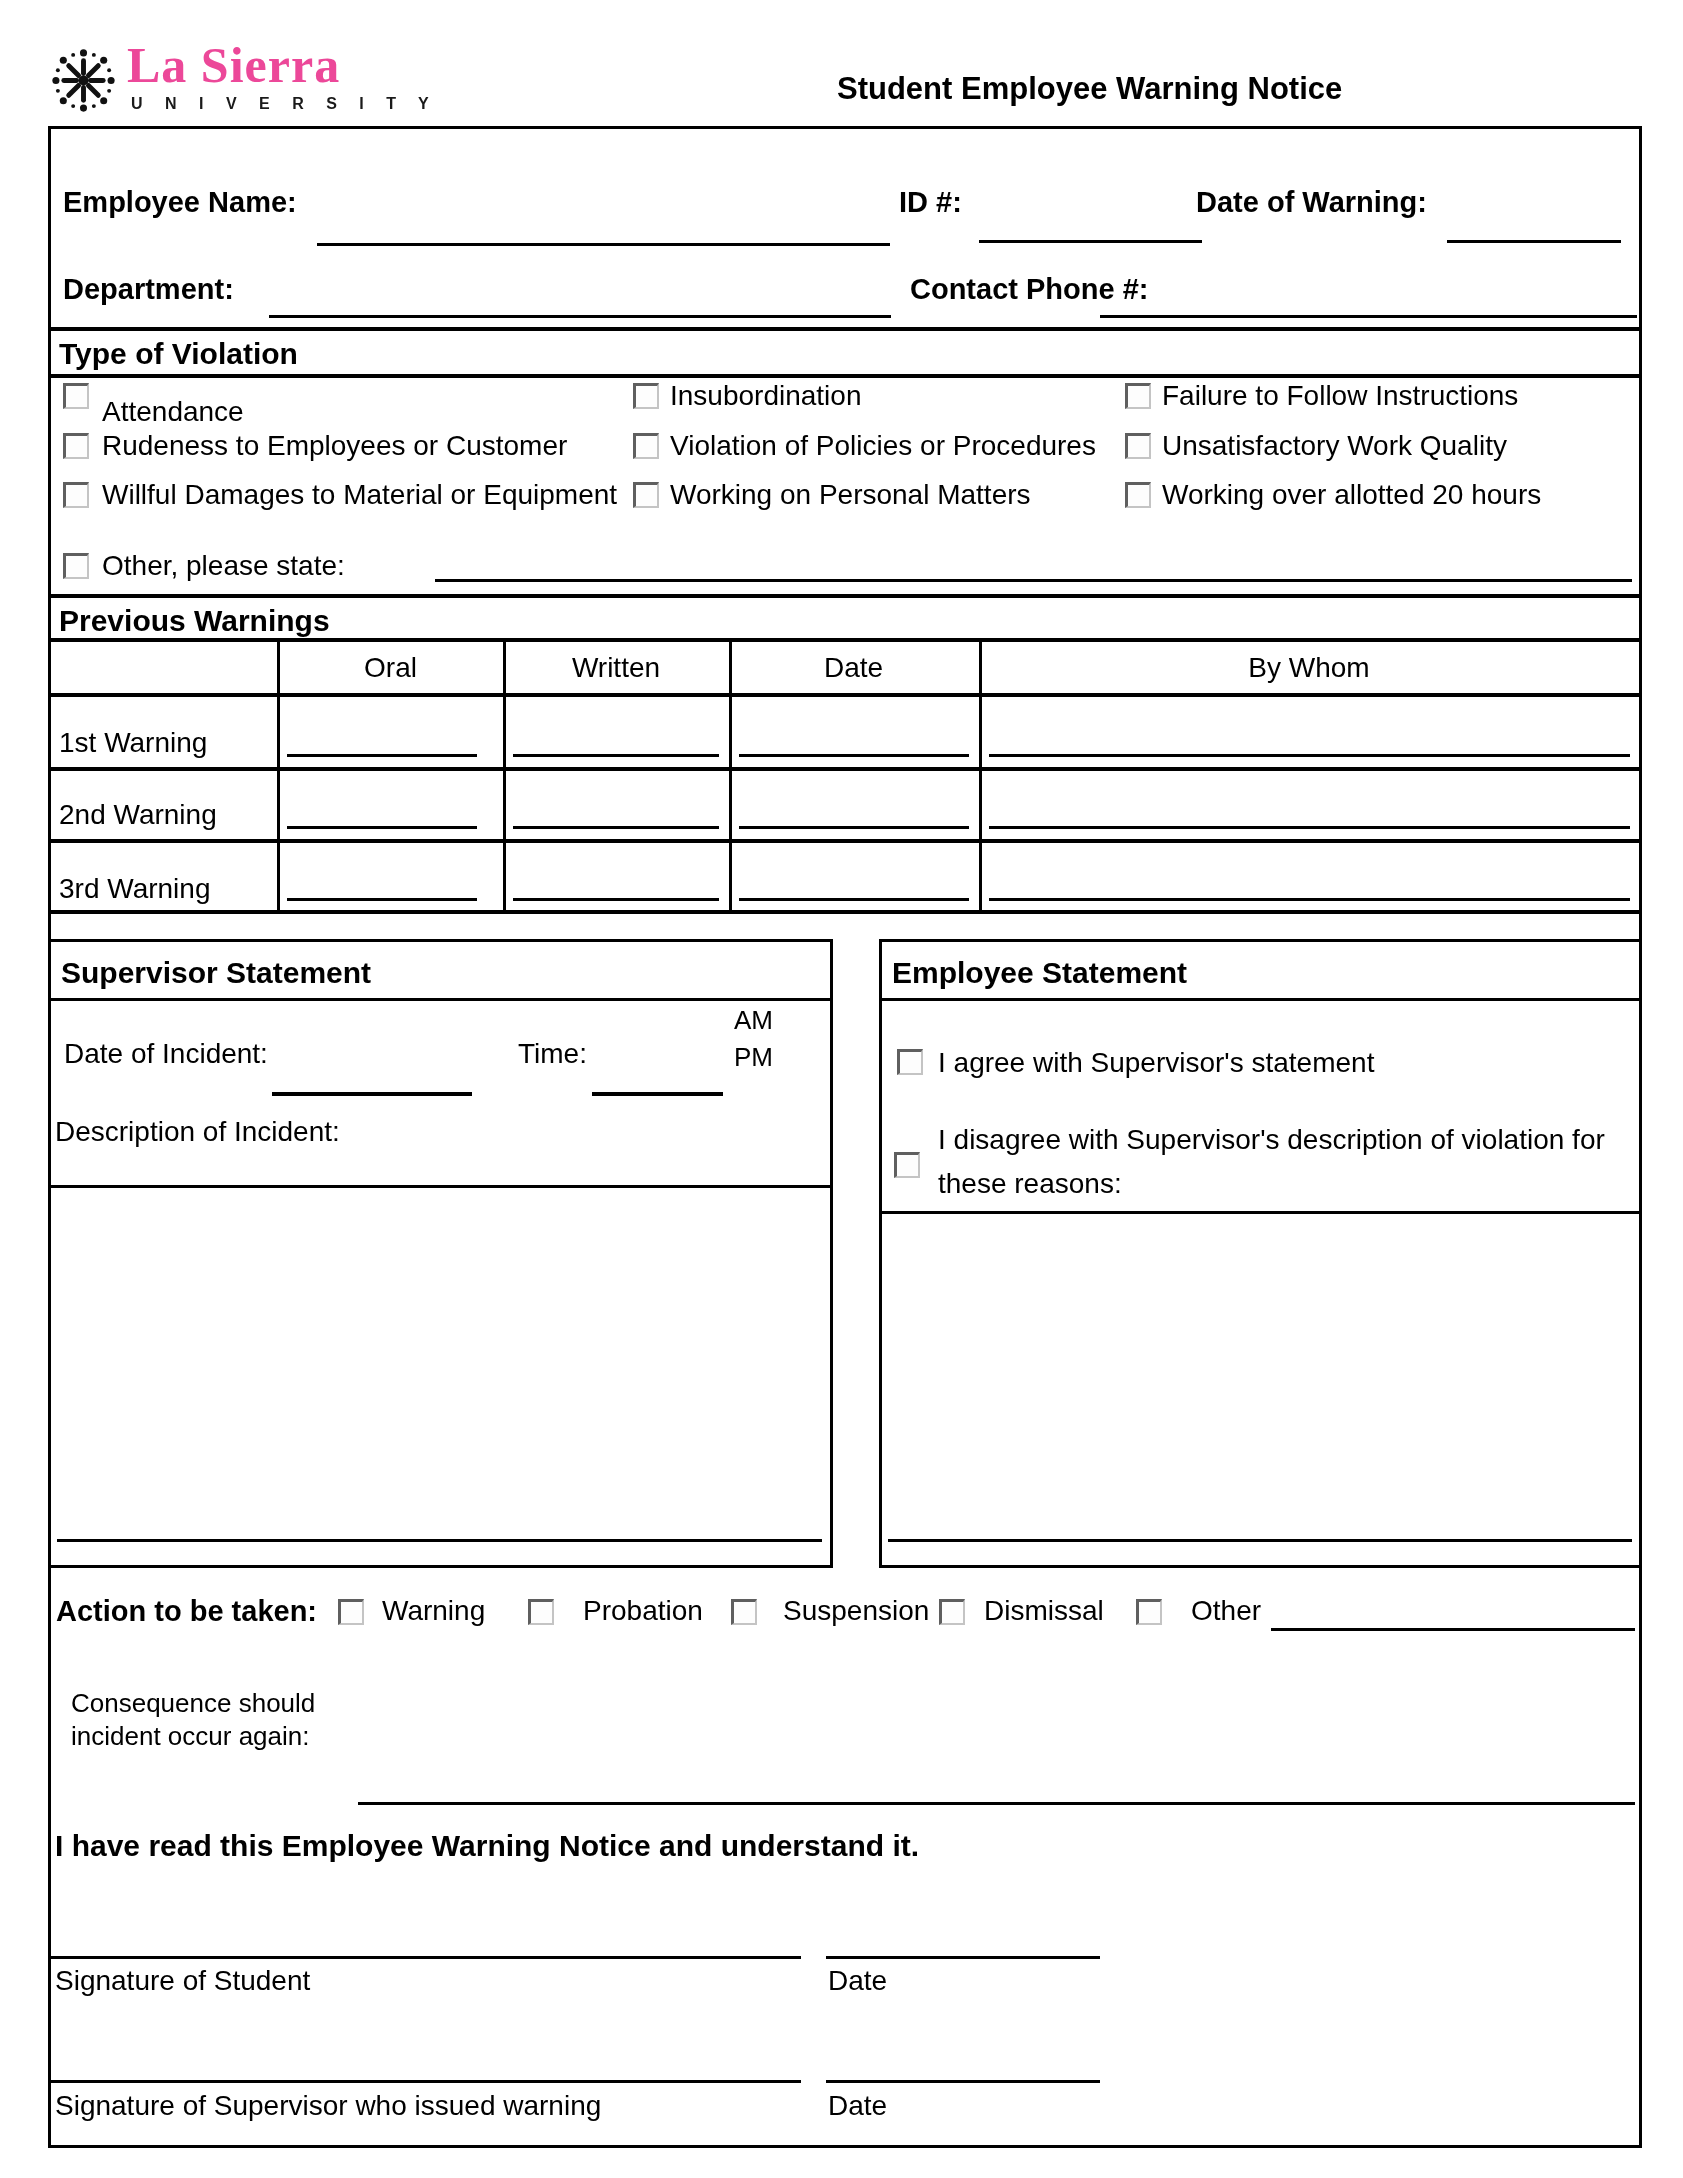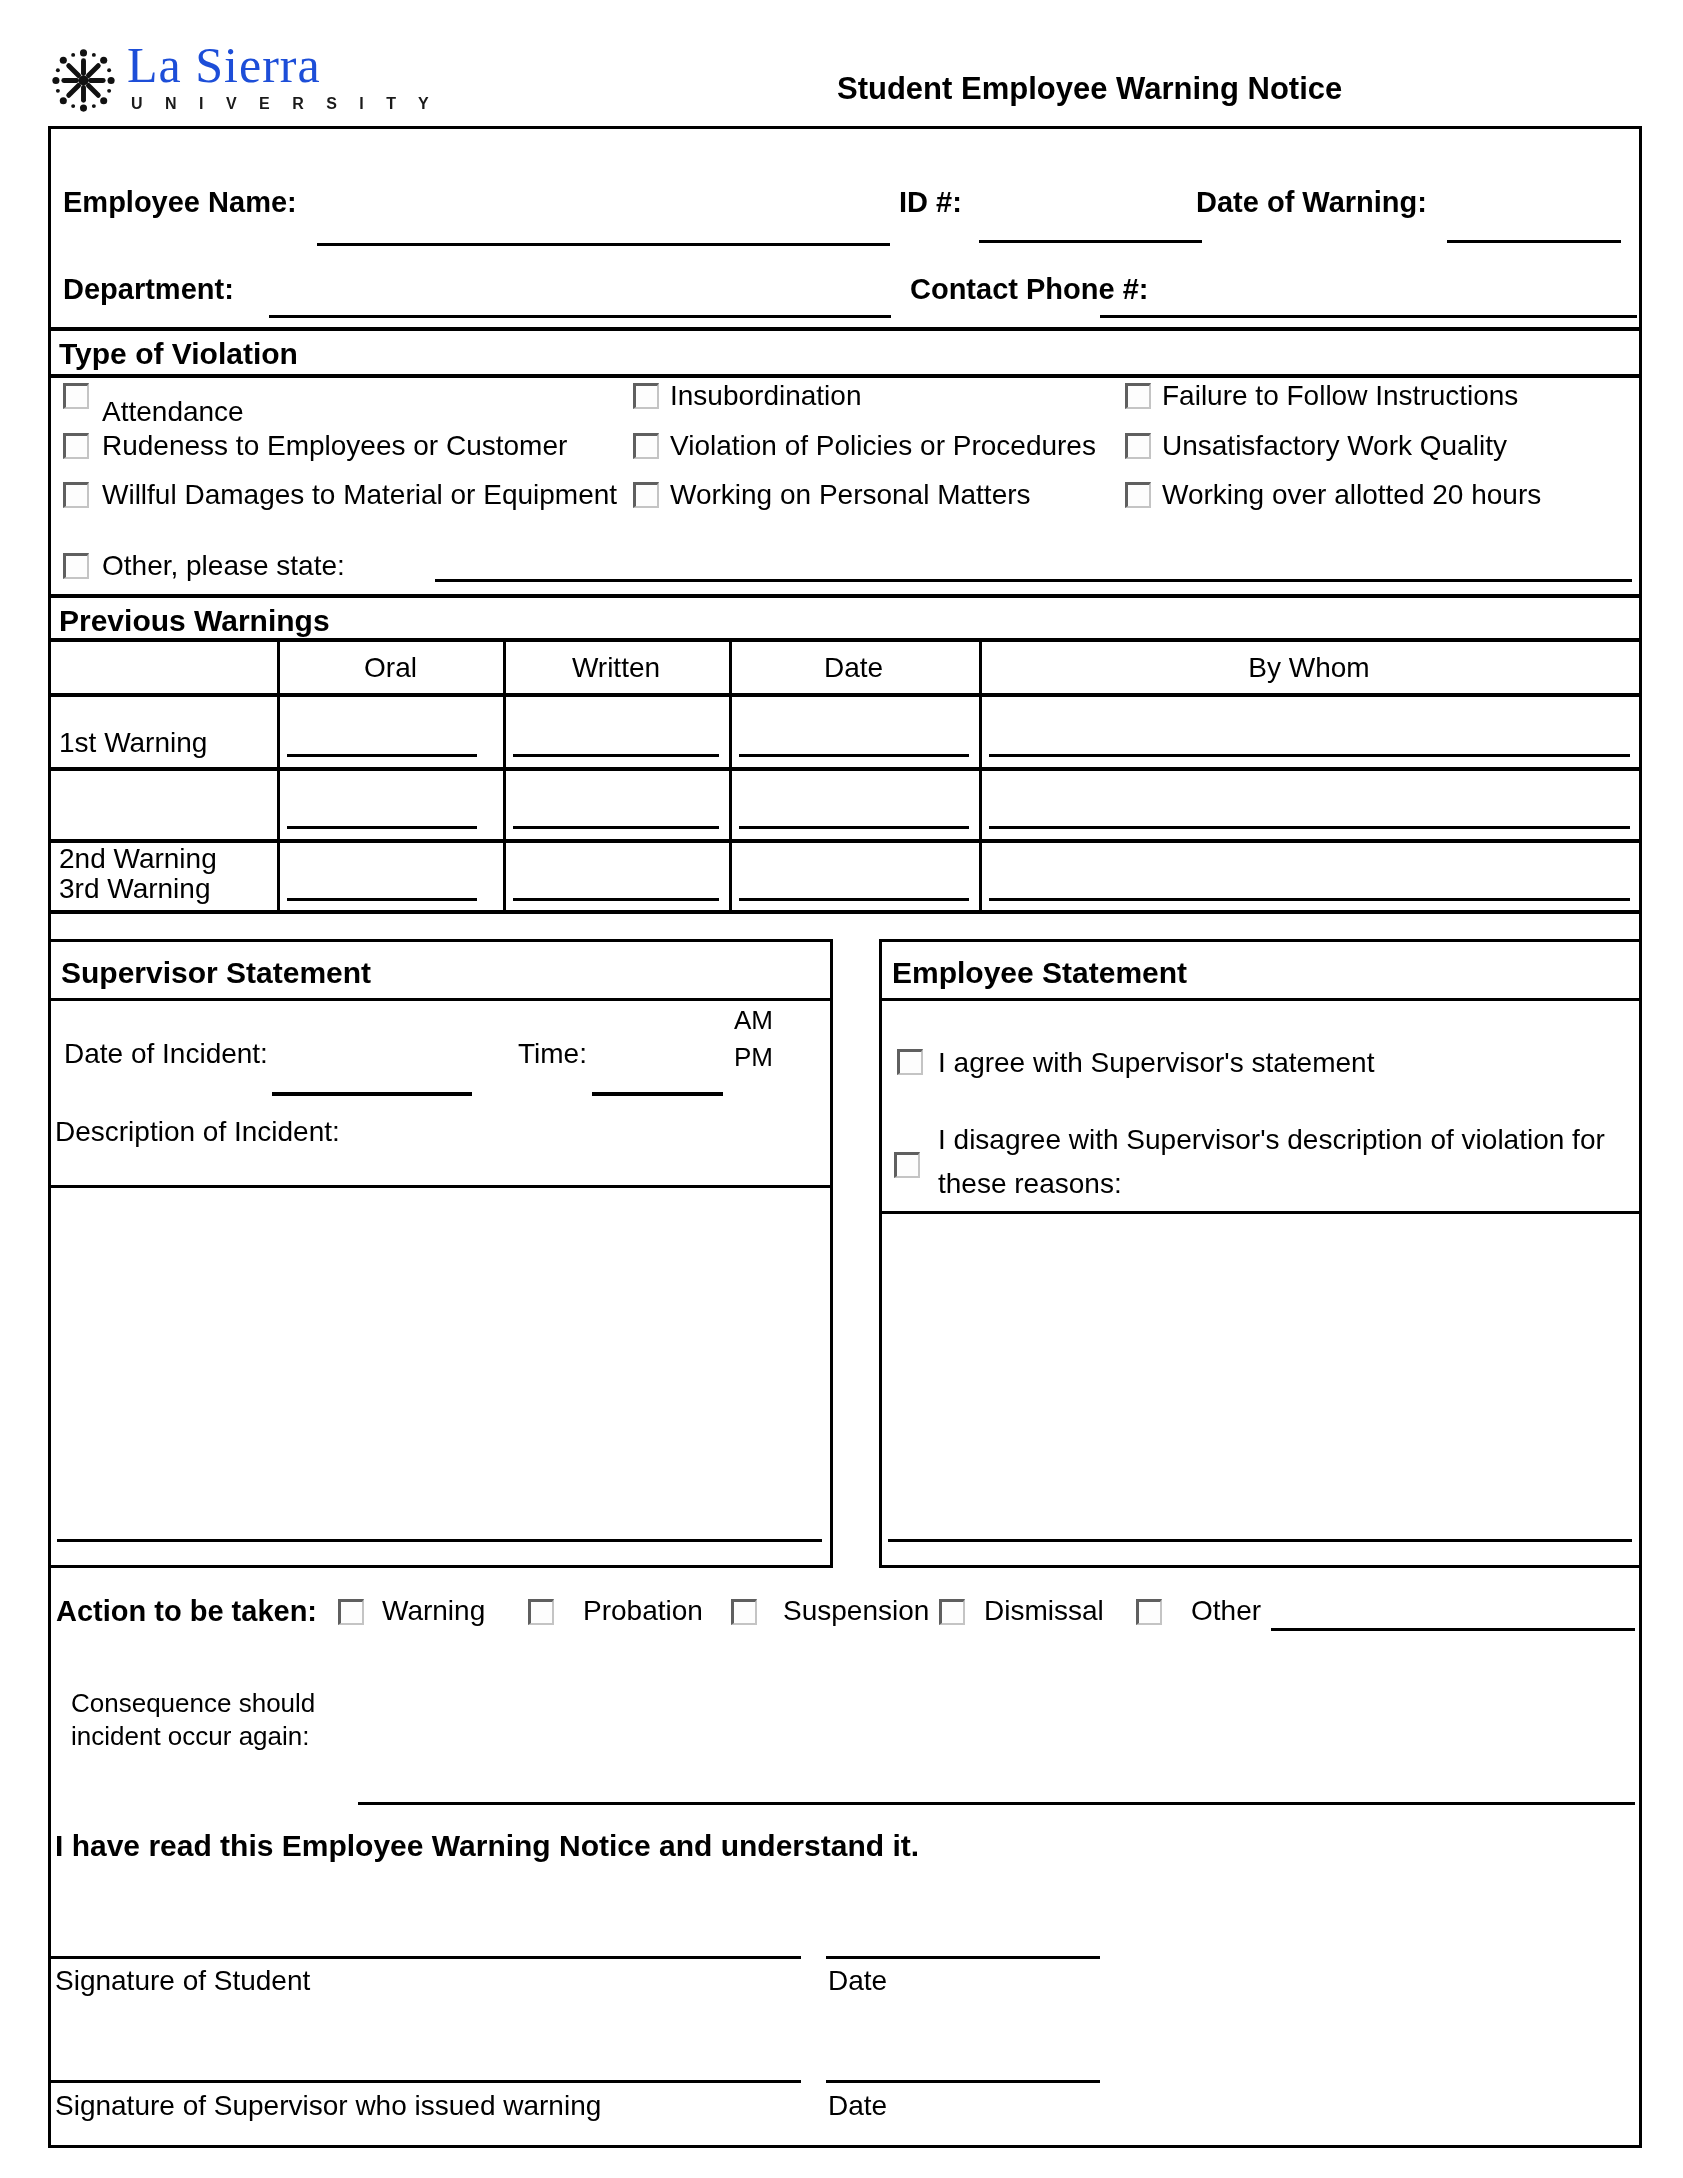--- a/index.html
+++ b/index.html
@@ -12,21 +12,21 @@
   .hline{position:absolute;background:#000;height:3px;}
   .hline4{position:absolute;background:#000;height:4px;}
   .vline{position:absolute;background:#000;width:3px;}
   .cb{position:absolute;width:26px;height:26px;box-sizing:border-box;background:#fdfdfd;
       border-top:3px solid #5f5f5f;border-left:3px solid #5f5f5f;
       border-right:2px solid #c4c4c4;border-bottom:2px solid #c4c4c4;}
   .form{position:absolute;left:48px;top:126px;width:1588px;height:2016px;
         border:3px solid #000;box-sizing:content-box;background:#fff;}
   .statebox{position:absolute;border:3px solid #000;box-sizing:border-box;background:#fff;}
   .brand{position:absolute;font-family:"Liberation Serif", serif;font-size:50px;line-height:51px;
-         font-weight:400;letter-spacing:1px;color:#1d4ed8;}
+         font-weight:700;letter-spacing:1px;color:#ec4899;}
   .subbrand{position:absolute;font-size:16px;letter-spacing:9px;font-weight:bold;color:#1a1a1a;}
   .title{position:absolute;font-size:31px;font-weight:bold;white-space:nowrap;text-align:center;}
   .small{font-size:26px;line-height:30px;}
   .wrap{white-space:normal;}
 </style>
 </head>
 <body>
 
 <div class="page">
 
@@ -130,21 +130,21 @@
       <div class="lbl" style="left:928px;top:14px;width:660px;text-align:center;">By Whom</div>
       <div class="hline4" style="left:0;top:55px;width:1588px;"></div>
 
       <div class="lbl" style="left:8px;top:89px;">1st Warning</div>
       <div class="hline" style="left:236px;top:116px;width:190px;"></div>
       <div class="hline" style="left:462px;top:116px;width:206px;"></div>
       <div class="hline" style="left:688px;top:116px;width:230px;"></div>
       <div class="hline" style="left:938px;top:116px;width:641px;"></div>
       <div class="hline4" style="left:0;top:129px;width:1588px;"></div>
 
-      <div class="lbl" style="left:8px;top:161px;margin-top:44px;">2nd Warning</div>
+      <div class="lbl" style="left:8px;top:161px;">2nd Warning</div>
       <div class="hline" style="left:236px;top:188px;width:190px;"></div>
       <div class="hline" style="left:462px;top:188px;width:206px;"></div>
       <div class="hline" style="left:688px;top:188px;width:230px;"></div>
       <div class="hline" style="left:938px;top:188px;width:641px;"></div>
       <div class="hline4" style="left:0;top:201px;width:1588px;"></div>
 
       <div class="lbl" style="left:8px;top:235px;">3rd Warning</div>
       <div class="hline" style="left:236px;top:260px;width:190px;"></div>
       <div class="hline" style="left:462px;top:260px;width:206px;"></div>
       <div class="hline" style="left:688px;top:260px;width:230px;"></div>

